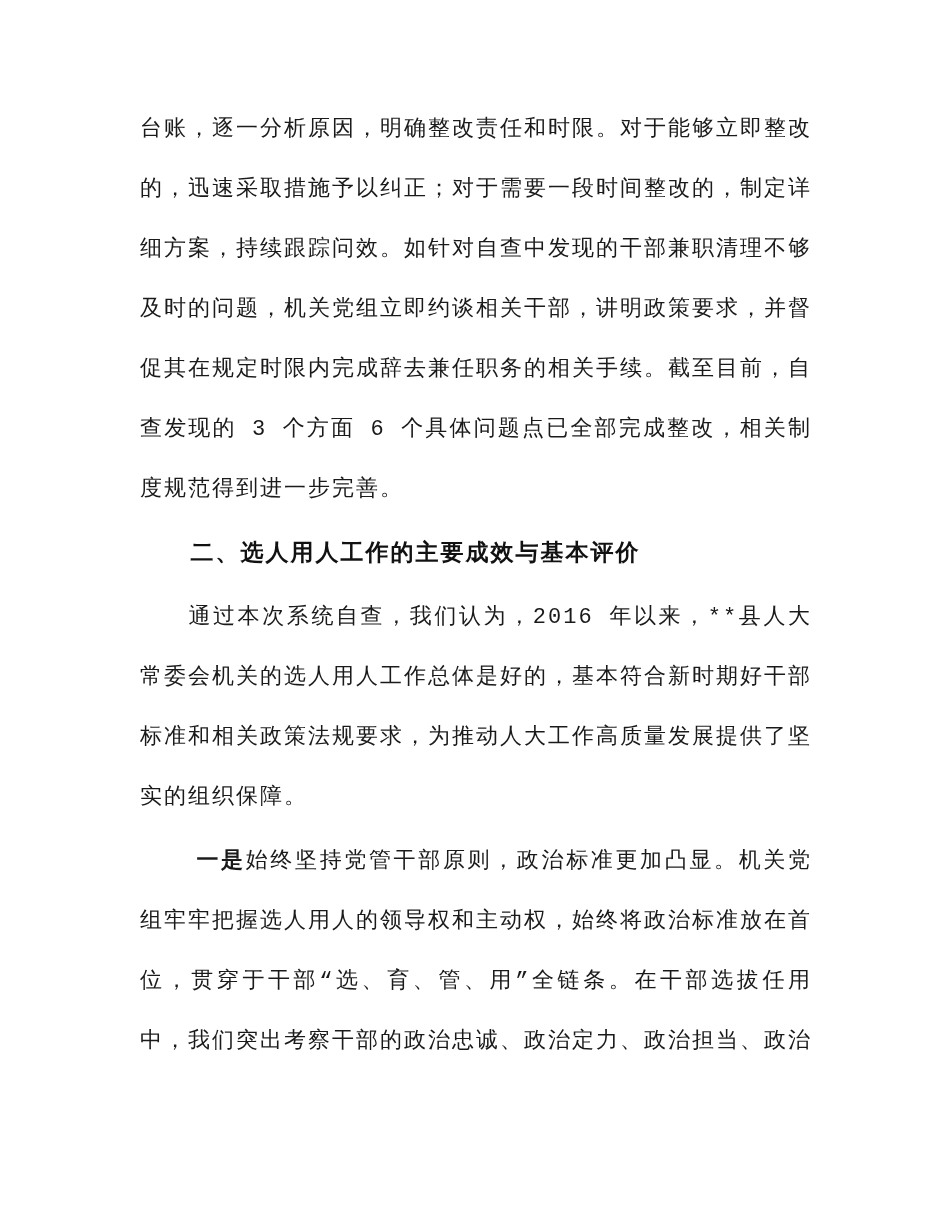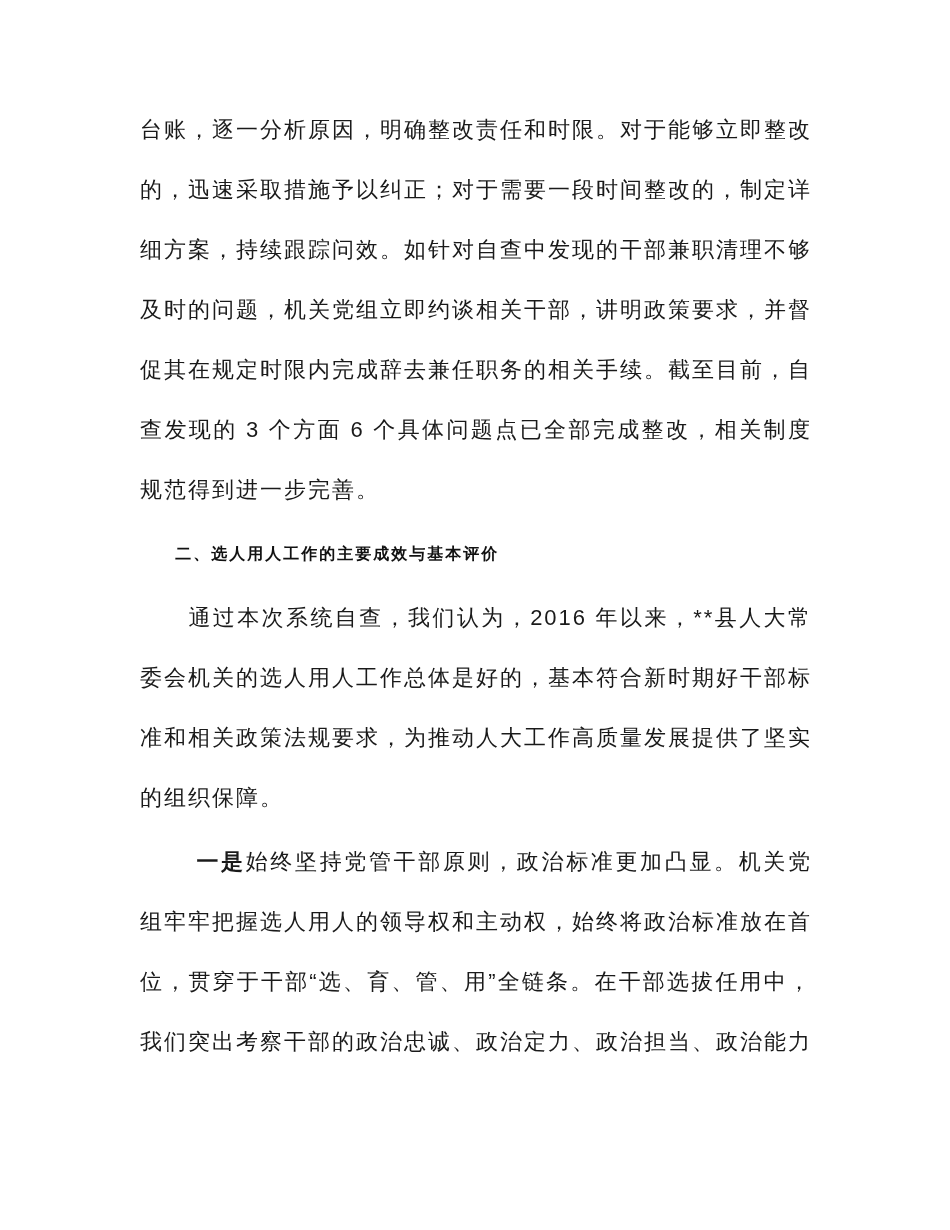--- a/index.html
+++ b/index.html
@@ -8,21 +8,21 @@
     background: #ffffff;
   }
   .page {
     position: relative;
     width: 950px;
     height: 1060px;
     background: #ffffff;
     box-sizing: border-box;
     padding: 100px 138px 60px 140px;
     overflow: hidden;
-    font-family: Liberation Sans, sans-serif;
+    font-family: Liberation Mono, monospace;
     color: #1a1a1a;
   }
   .para {
     margin: 0;
     font-size: 22px;
     line-height: 60px;
     letter-spacing: 2px;
     text-align: justify;
     text-justify: inter-ideograph;
     color: #1a1a1a;
@@ -30,21 +30,21 @@
   .para.indent {
     text-indent: 2.2em;
   }
   .para + .para,
   .heading + .para,
   .para + .heading {
     margin-top: 4px;
   }
   .heading {
     margin: 6px 0 2px 0;
-    font-size: 16px;
+    font-size: 23px;
     line-height: 60px;
     letter-spacing: 2px;
     font-weight: bold;
     text-indent: 2.2em;
     color: #111111;
   }
   .lead-bold {
     font-weight: bold;
     margin-left: 8px;
   }

